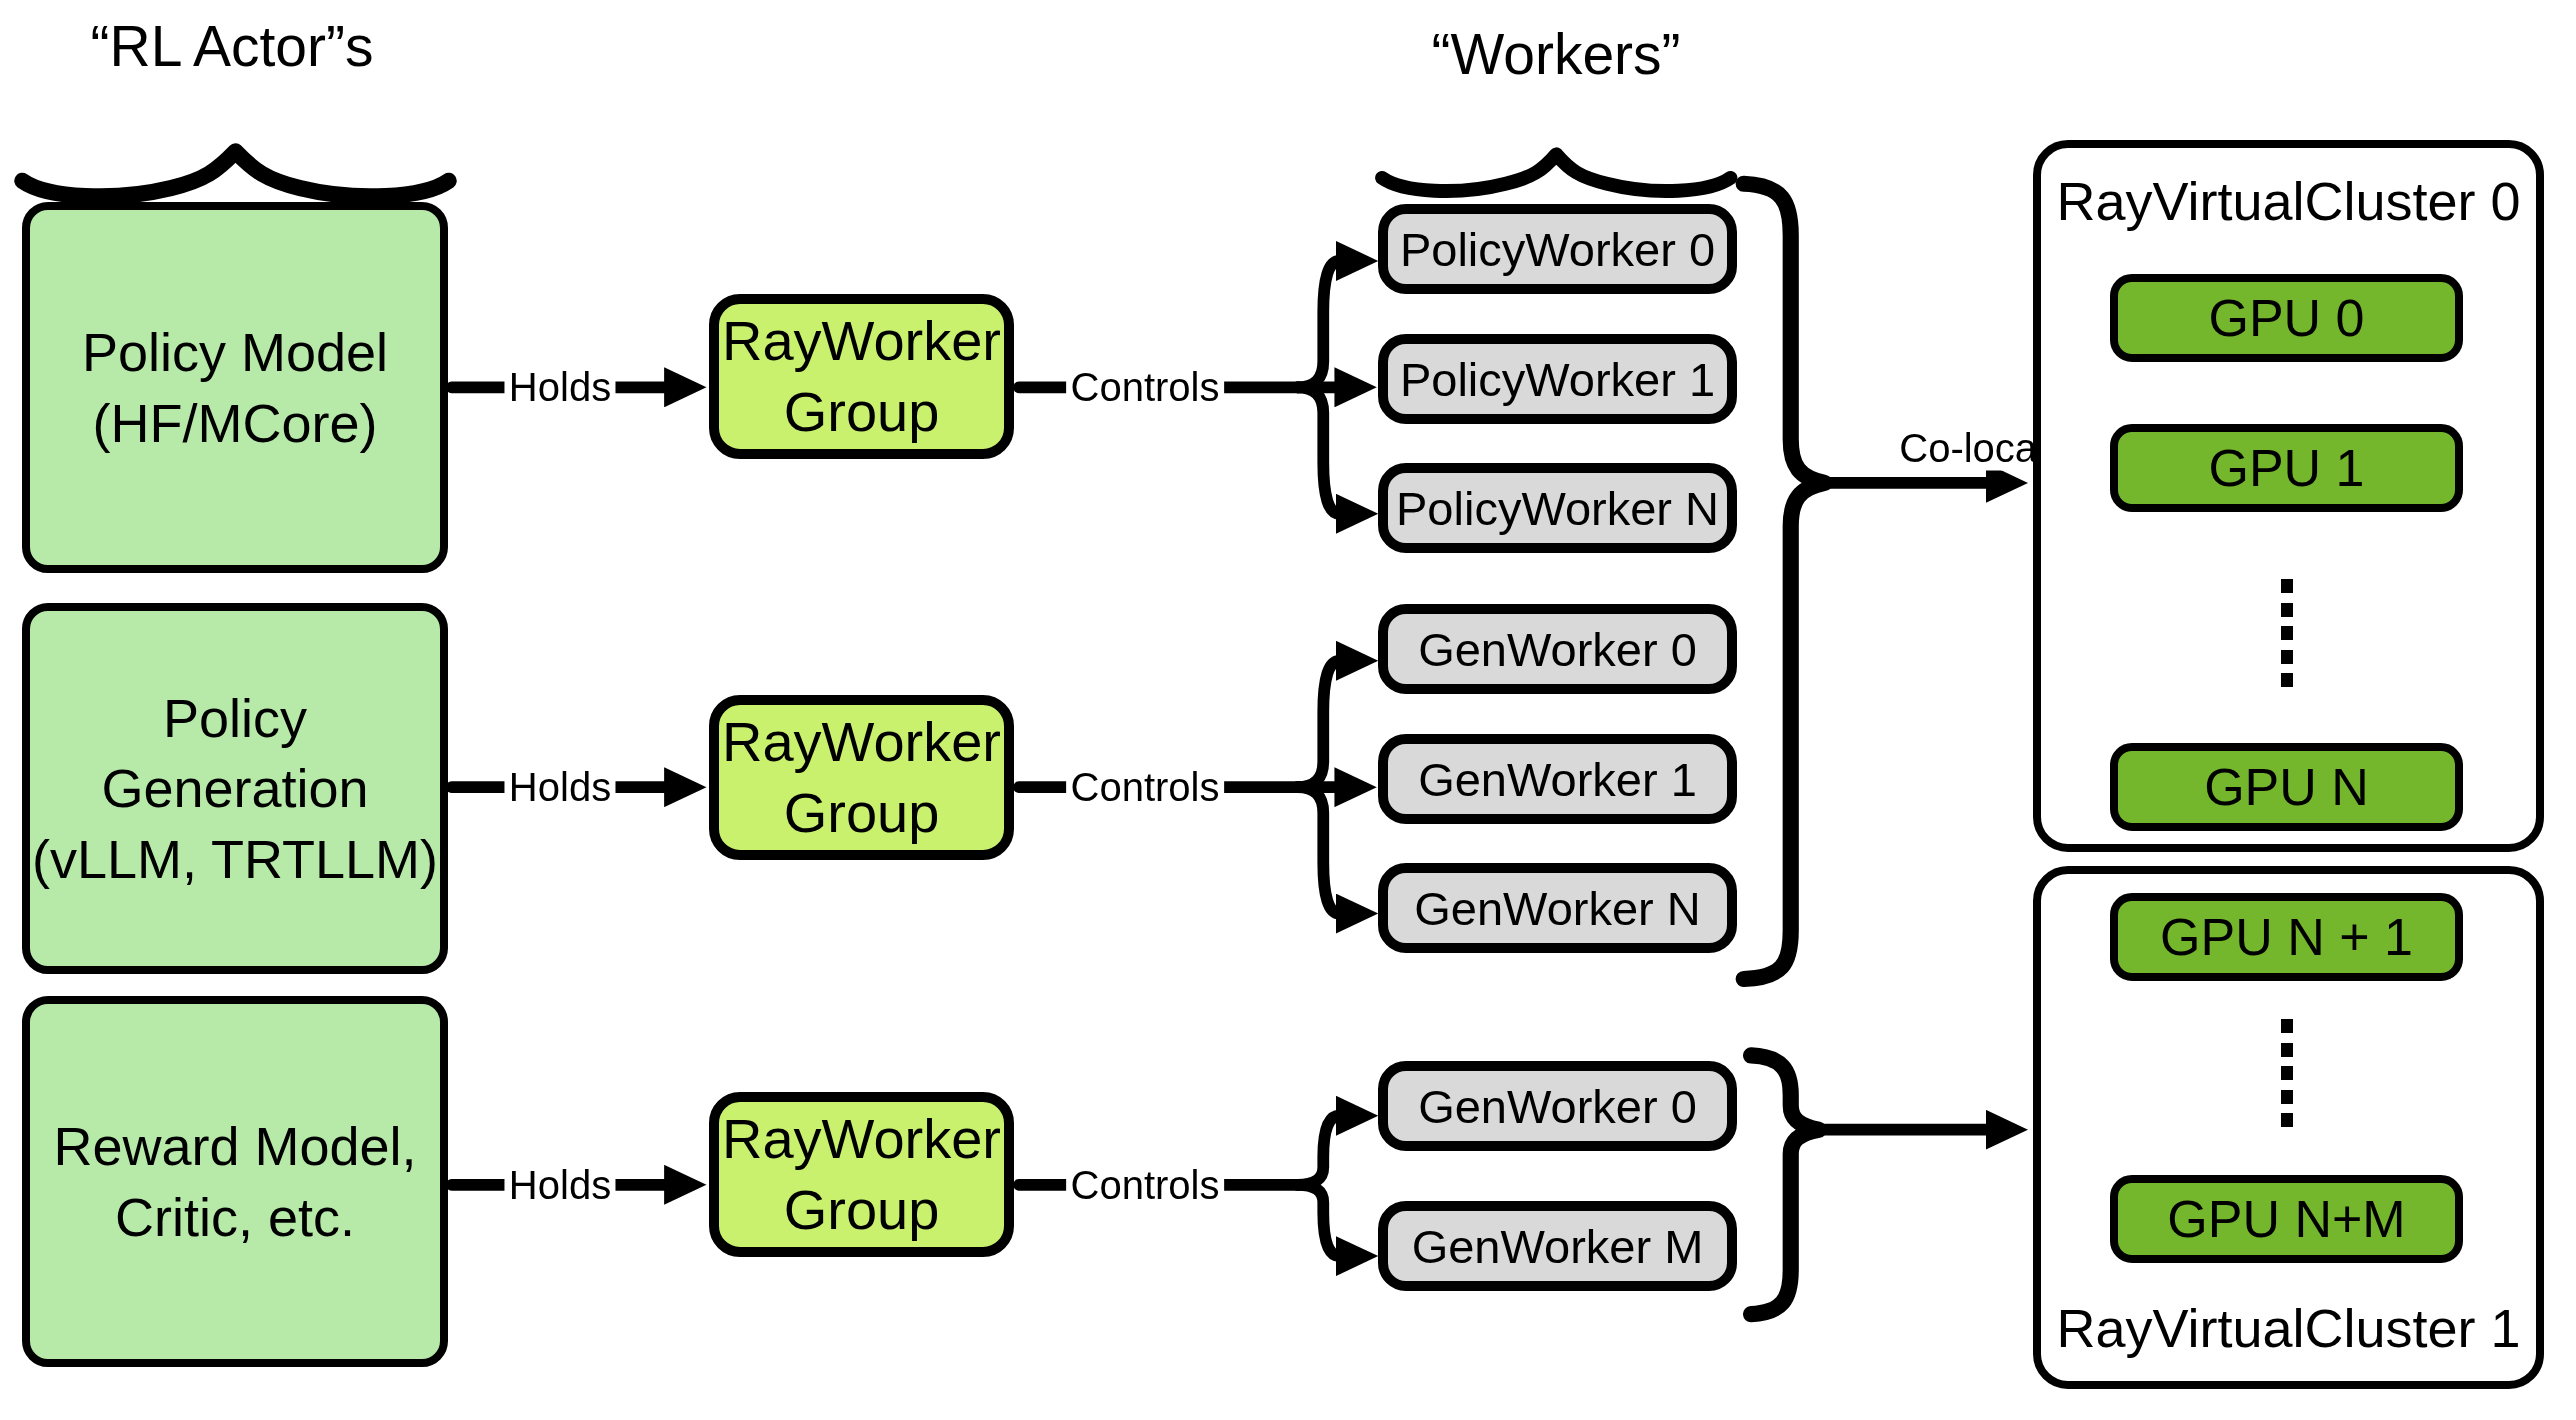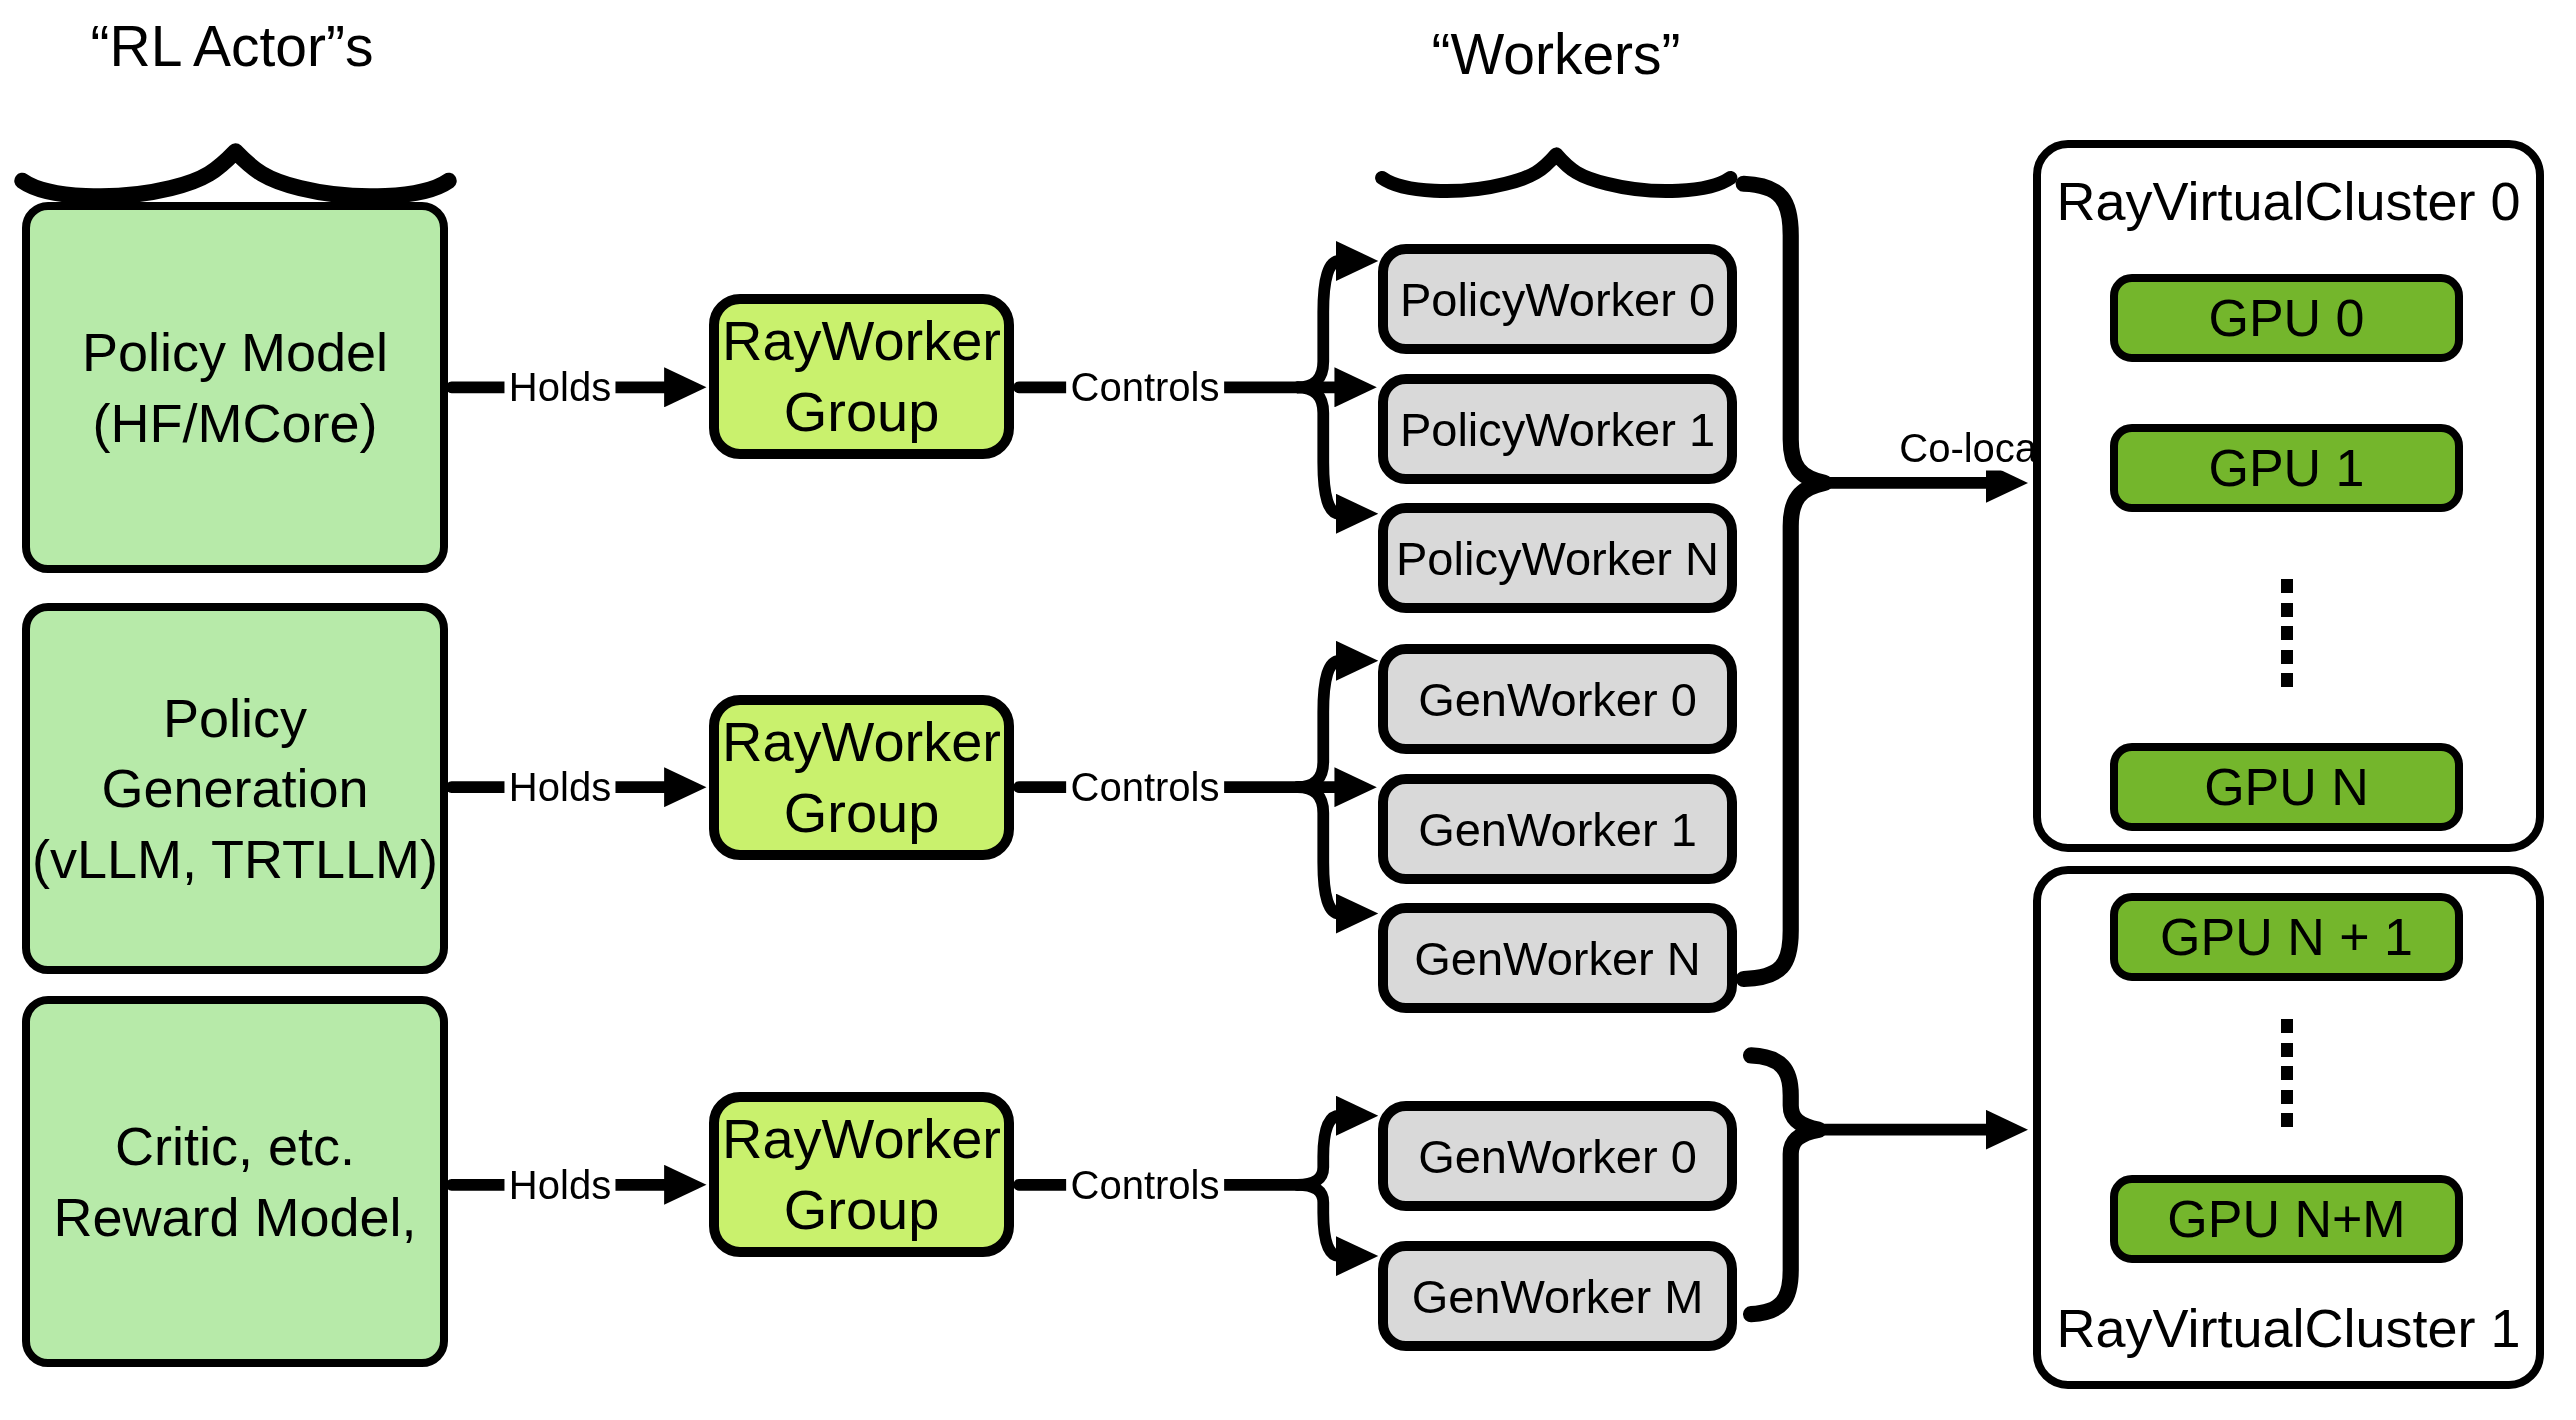--- a/index.html
+++ b/index.html
@@ -26,21 +26,21 @@
   .actor{left:22px;width:426px;height:371px;background:var(--actor-green);border-radius:26px;font-size:54px;line-height:1.3;}
   #actor-0{top:202px}
   #actor-1{top:603px}
   #actor-2{top:996px}
   
   .rwg{left:709px;width:305px;height:165px;background:var(--group-lime);border-width:10.3px;border-radius:31px;font-size:56px;line-height:1.26;}
   #rwg-0{top:294px}
   #rwg-1{top:695px}
   #rwg-2{top:1092px}
   
-  .worker{left:1378px;width:359px;height:110px;background:var(--worker-gray);border-width:10.3px;border-radius:28px;font-size:47px;margin-top:40px;}
+  .worker{left:1378px;width:359px;height:90px;background:var(--worker-gray);border-width:10.3px;border-radius:28px;font-size:47px;}
   #pw-0{top:204px}#pw-1{top:334px}#pw-2{top:463px}
   #gw-0{top:604px}#gw-1{top:734px}#gw-2{top:863px}
   #gwb-0{top:1061px}#gwb-1{top:1201px}
   
   .cluster{left:2033px;width:511px;background:var(--background);border-radius:35px;display:block;}
   #cluster-0{top:140px;height:712px}
   #cluster-1{top:866px;height:523px}
   .cluster-title{position:absolute;left:0;width:100%;text-align:center;font-size:54px;white-space:nowrap;}
   #cluster-0 .cluster-title{top:22px}
   #cluster-1 .cluster-title{bottom:22px}
@@ -120,22 +120,22 @@
   <div class="box actor" id="actor-0">
     <div>Policy Model</div>
     <div>(HF/MCore)</div>
   </div>
   <div class="box actor" id="actor-1">
     <div>Policy</div>
     <div>Generation</div>
     <div>(vLLM, TRTLLM)</div>
   </div>
   <div class="box actor" id="actor-2">
+    <div>Reward Model,</div>
     <div>Critic, etc.</div>
-    <div>Reward Model,</div>
   </div>
 
   <div class="box rwg" id="rwg-0">
     <div>RayWorker</div>
     <div>Group</div>
   </div>
   <div class="box rwg" id="rwg-1">
     <div>RayWorker</div>
     <div>Group</div>
   </div>

